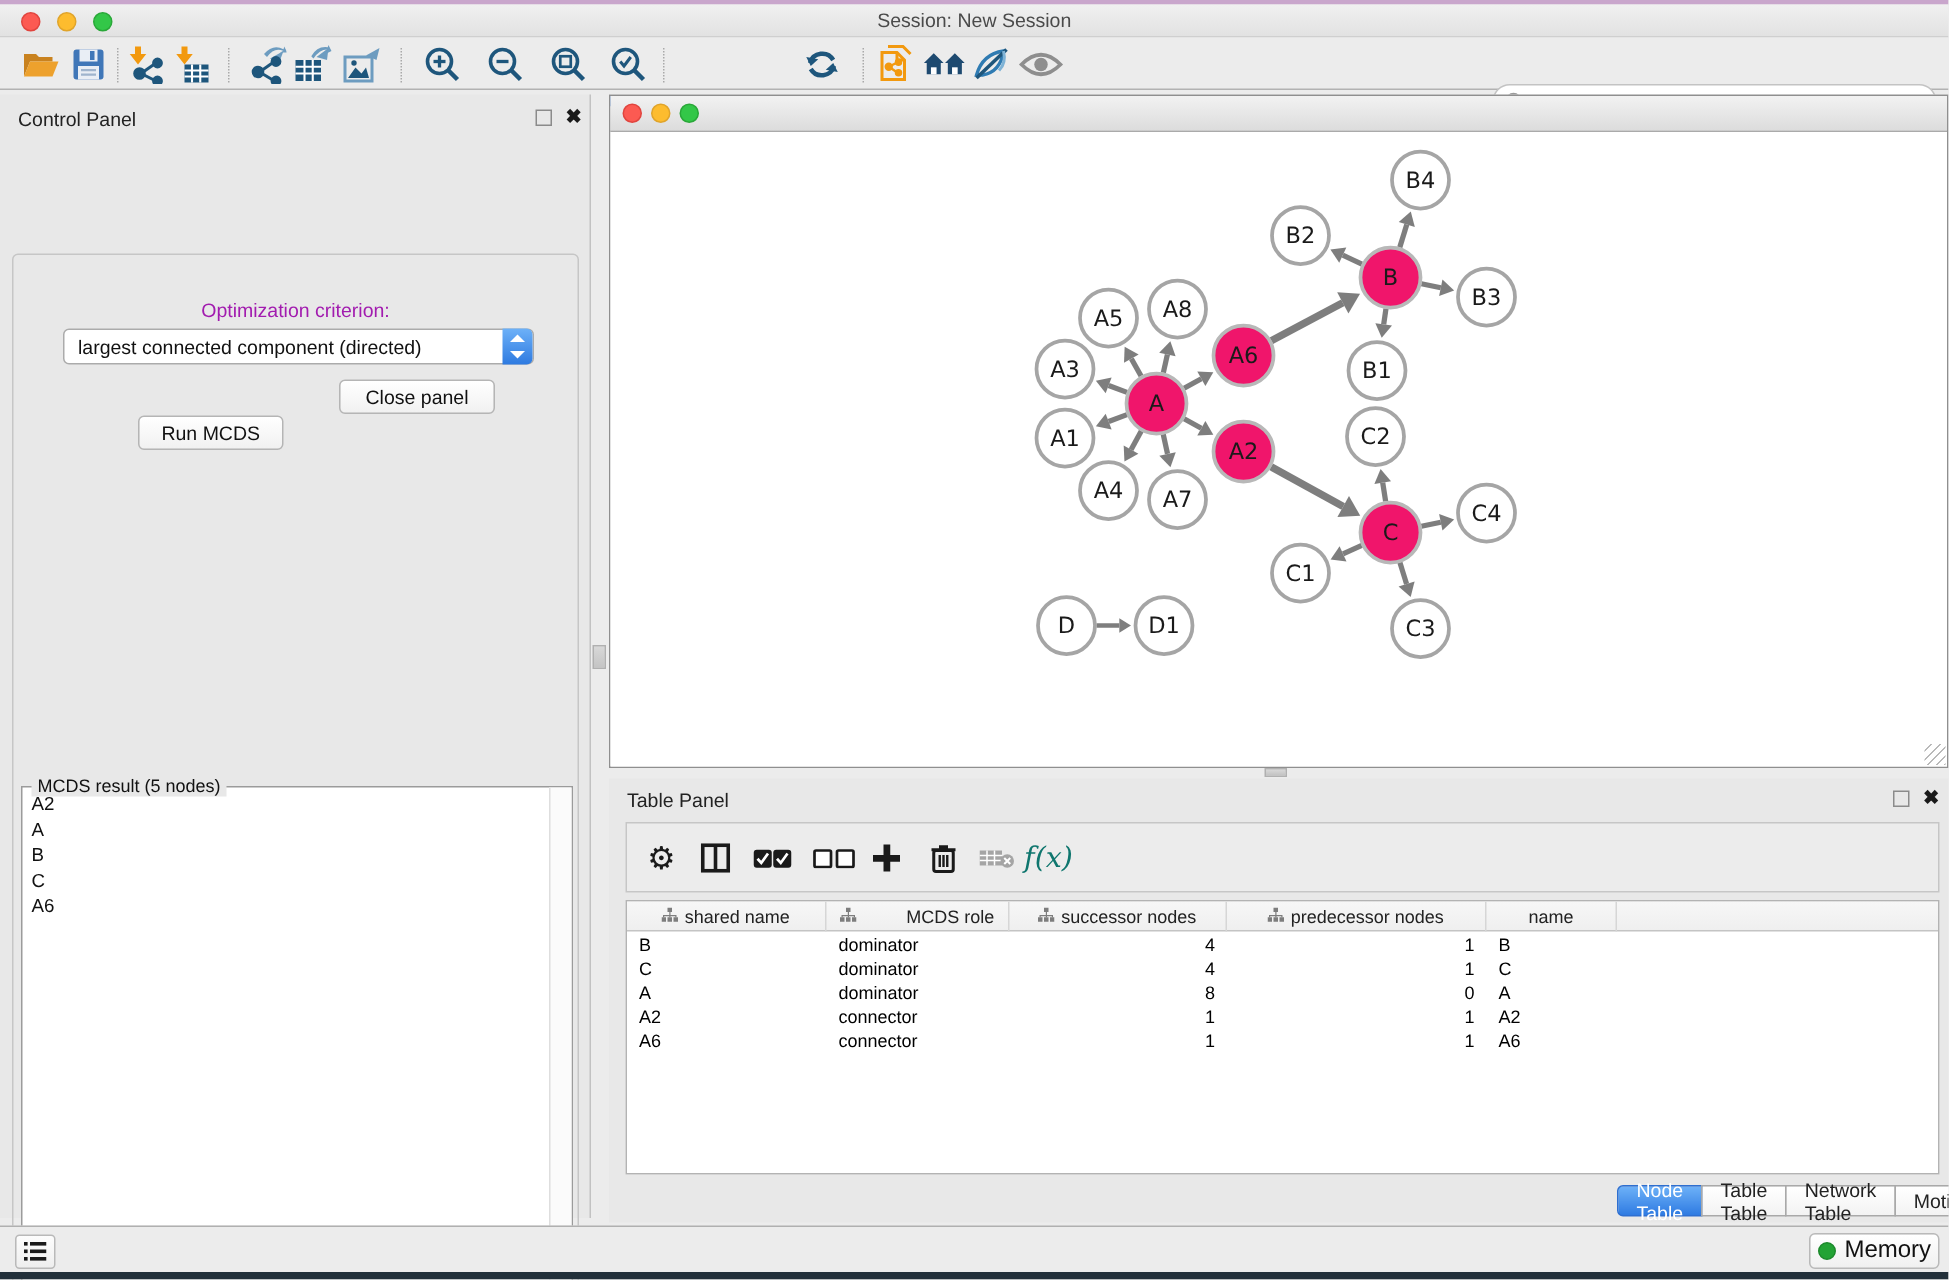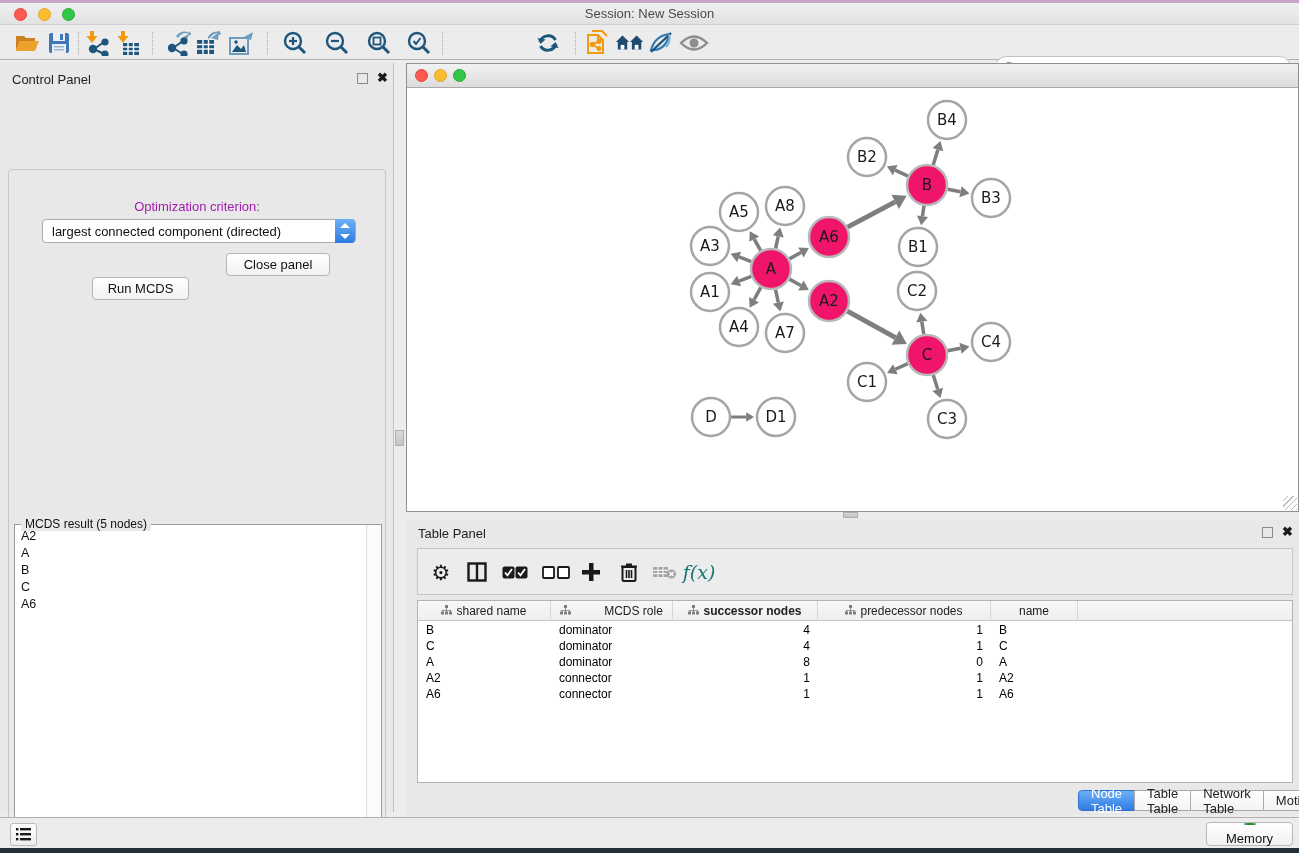--- a/index.html
+++ b/index.html
@@ -98,21 +98,21 @@
   .dt-row { position:absolute; left:0; width:100%; height:16px; display:flex; }
   .dt-cell { font-size:12px; color:#000; height:16px; line-height:16px; padding:0 8px; white-space:nowrap; overflow:hidden; }
   .dt-cell.num { text-align:right; }
 
   #bottom-tabs { left:672px; top:271px; }
   .table-panel .seg { height:21px; font-size:13px; }
 
   
   .statusbar { position:absolute; left:0; top:817px; width:100%; height:31px; background:#ececec; border-top:1px solid #b0b0b0; }
   .list-btn { position:absolute; left:10px; top:5px; width:27px; height:23px; background:linear-gradient(#fdfdfd,#eee); border:1px solid #b9b9b9; border-radius:3px; display:flex; align-items:center; justify-content:center; }
-  .memory-btn { position:absolute; left:1206px; top:4px; width:87px; height:24px; background:linear-gradient(#ffffff,#f0f0f0); border:1px solid #b9b9b9; border-radius:4px; display:flex; align-items:center; justify-content:center; gap:6px; font-size:13px; color:#111;flex-direction:column; }
+  .memory-btn { position:absolute; left:1206px; top:4px; width:87px; height:24px; background:linear-gradient(#ffffff,#f0f0f0); border:1px solid #b9b9b9; border-radius:4px; display:flex; align-items:center; justify-content:center; gap:6px; font-size:16px; color:#111; }
   .memory-dot { width:12px; height:12px; border-radius:50%; background:#23a335; border:1px solid #1d8a2c; }
 
   svg text { font-family:"DejaVu Sans", sans-serif; }
 </style>
 </head>
 <body>
 
 <div id="app">
   <div class="desktop-top"></div>
 
@@ -542,21 +542,21 @@
                 <g fill="#7d7d7d">
                   <rect x="4" y="0" width="3" height="3"></rect>
                   <rect x="0" y="6.5" width="3" height="3"></rect>
                   <rect x="4" y="6.5" width="3" height="3"></rect>
                   <rect x="8" y="6.5" width="3" height="3"></rect>
                   <path d="M5.2 3 h0.8 v2 h-0.8z M1 5 h9 v0.8 h-9z M1 5 h0.8 v1.5 h-0.8z M5.2 5 h0.8 v1.5 h-0.8z M9.2 5 h0.8 v1.5 h-0.8z"></path>
                 </g>
               </svg></span>
             <span>MCDS role</span>
           </div>
-          <div class="dt-hcell" style="width: 145px; font-weight: bold;">
+          <div class="dt-hcell" style="width: 145px;">
             <span><svg width="11" height="10" viewBox="0 0 11 10" style="flex:none">
                 <g fill="#7d7d7d">
                   <rect x="4" y="0" width="3" height="3"></rect>
                   <rect x="0" y="6.5" width="3" height="3"></rect>
                   <rect x="4" y="6.5" width="3" height="3"></rect>
                   <rect x="8" y="6.5" width="3" height="3"></rect>
                   <path d="M5.2 3 h0.8 v2 h-0.8z M1 5 h9 v0.8 h-9z M1 5 h0.8 v1.5 h-0.8z M5.2 5 h0.8 v1.5 h-0.8z M9.2 5 h0.8 v1.5 h-0.8z"></path>
                 </g>
               </svg></span>
             <span>successor nodes</span>

